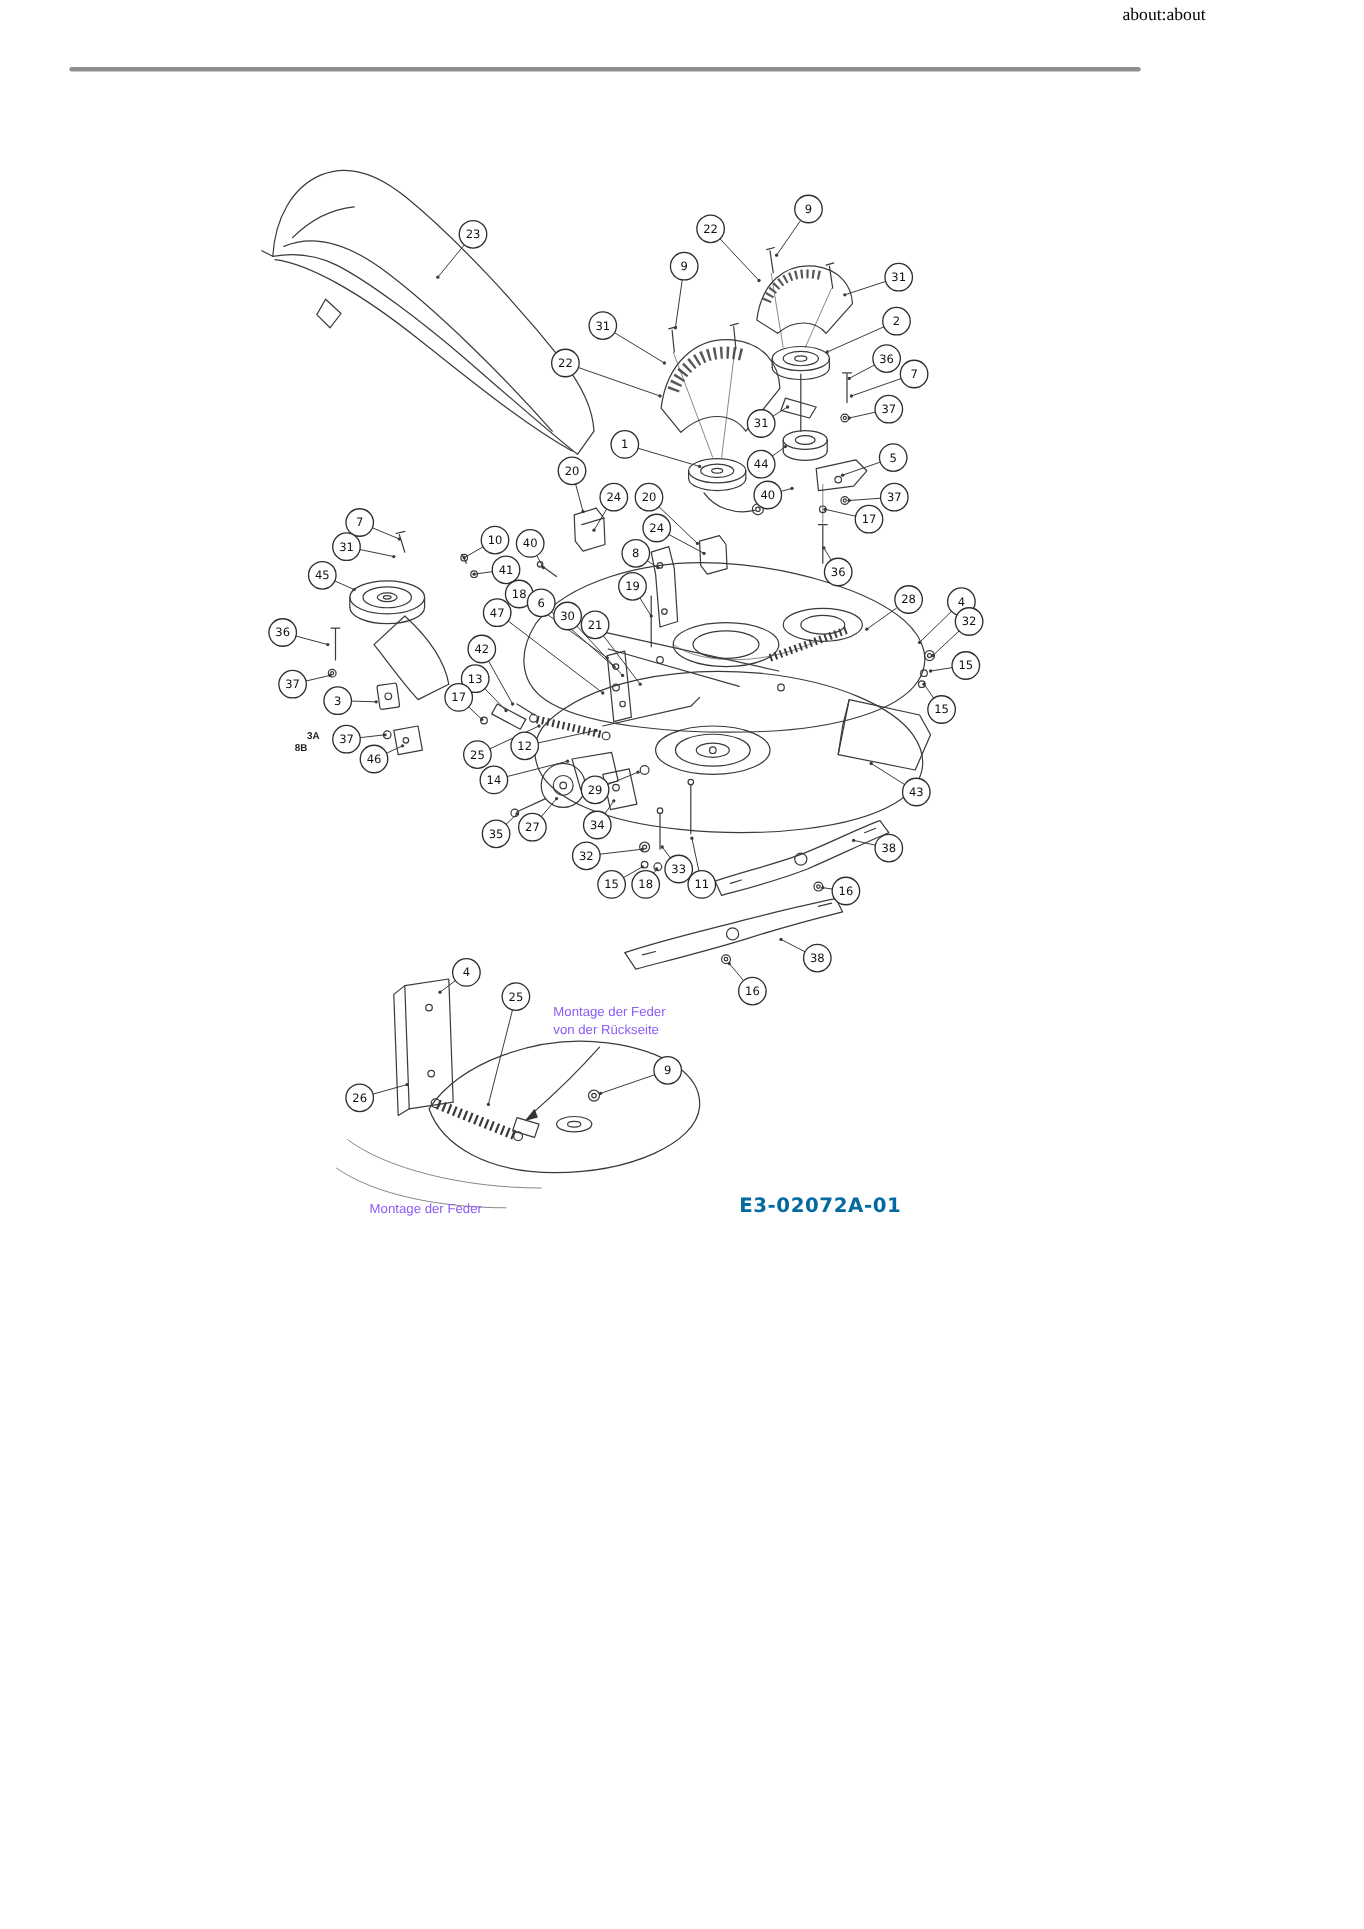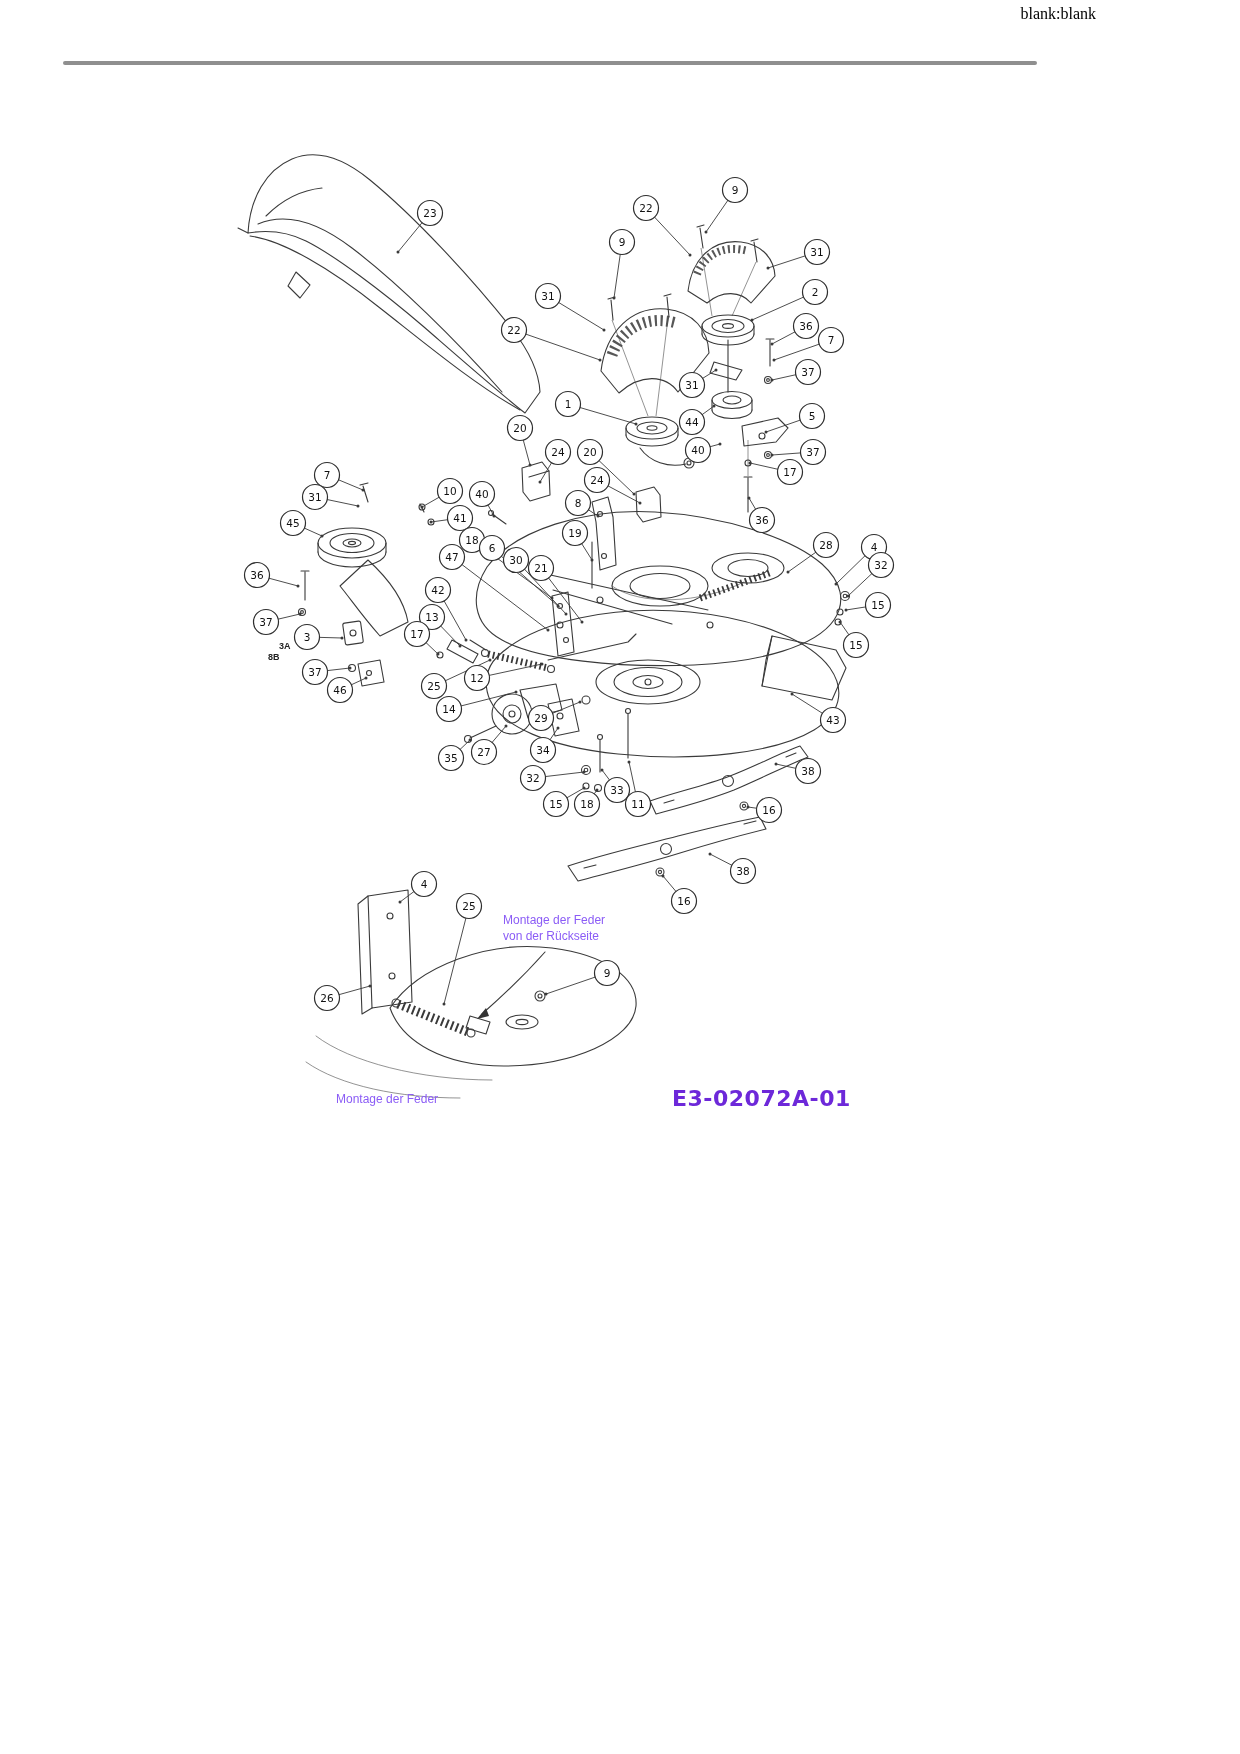--- a/index.html
+++ b/index.html
@@ -21,32 +21,32 @@
   .ribbed{stroke:#3a3a3a;stroke-width:11;stroke-dasharray:2.2 3.6;fill:none;opacity:.85;}
   .ribbed-sm{stroke:#3a3a3a;stroke-width:8;stroke-dasharray:2 3.2;fill:none;opacity:.85;}
   .balloon{fill:#fff;stroke:#2e2e2e;stroke-width:1.2;}
   .balloon-label{font:10.5px "DejaVu Sans",sans-serif;fill:#111;text-anchor:middle;}
   .leader{stroke:#3a3a3a;stroke-width:.9;}
   .leader-dot{fill:#3a3a3a;}
   .arrowhead{fill:#333;stroke:none;}
   .note{position:absolute;font-size:12px;line-height:1.3;color:#8b5cf6;}
   .note-rear{left:503px;top:913px;width:130px;}
   .note-bottom{left:336px;top:1092px;}
-  .dcode{position:absolute;left:672px;top:1086px;font-size:22px;font-weight:700;
-        letter-spacing:.5px;color:#6d28d9;font-family:"DejaVu Sans",sans-serif;}
-  .sublabel{position:absolute;font-size:9px;color:#222;font-weight:700;}
+  .dcode{position:absolute;left:672px;top:1086px;font-size:18px;font-weight:700;
+        letter-spacing:.5px;color:#0369a1;font-family:"DejaVu Sans",sans-serif;}
+  .sublabel{position:absolute;font-size:9px;color:#222;font-weight:700;margin-top:23px;}
   .sublabel-a{left:279px;top:641px;}
   .sublabel-b{left:268px;top:652px;}
 </style>
 </head>
 <body>
 
 <div class="page">
 
-  <div class="browser-header">blank:blank</div>
+  <div class="browser-header">about:about</div>
   <div class="rule"></div>
 
 
   <div class="diagram">
     <svg width="1240" height="1754" viewBox="0 0 1240 1754" xmlns="http://www.w3.org/2000/svg">
 
       <g class="art">
         <path d="M248,233 C250,198 266,170 292,159 C316,149 342,157 370,180 C414,216 470,276 512,329 C530,352 539,373 540,392 L525,413 C503,396 462,360 424,327 C382,291 334,255 306,241 C282,229 260,231 248,233 Z"></path>
         <path d="M258,224 C286,212 318,222 352,248 C398,283 456,340 502,392"></path>
         <path d="M266,216 C282,200 302,190 322,188"></path>

